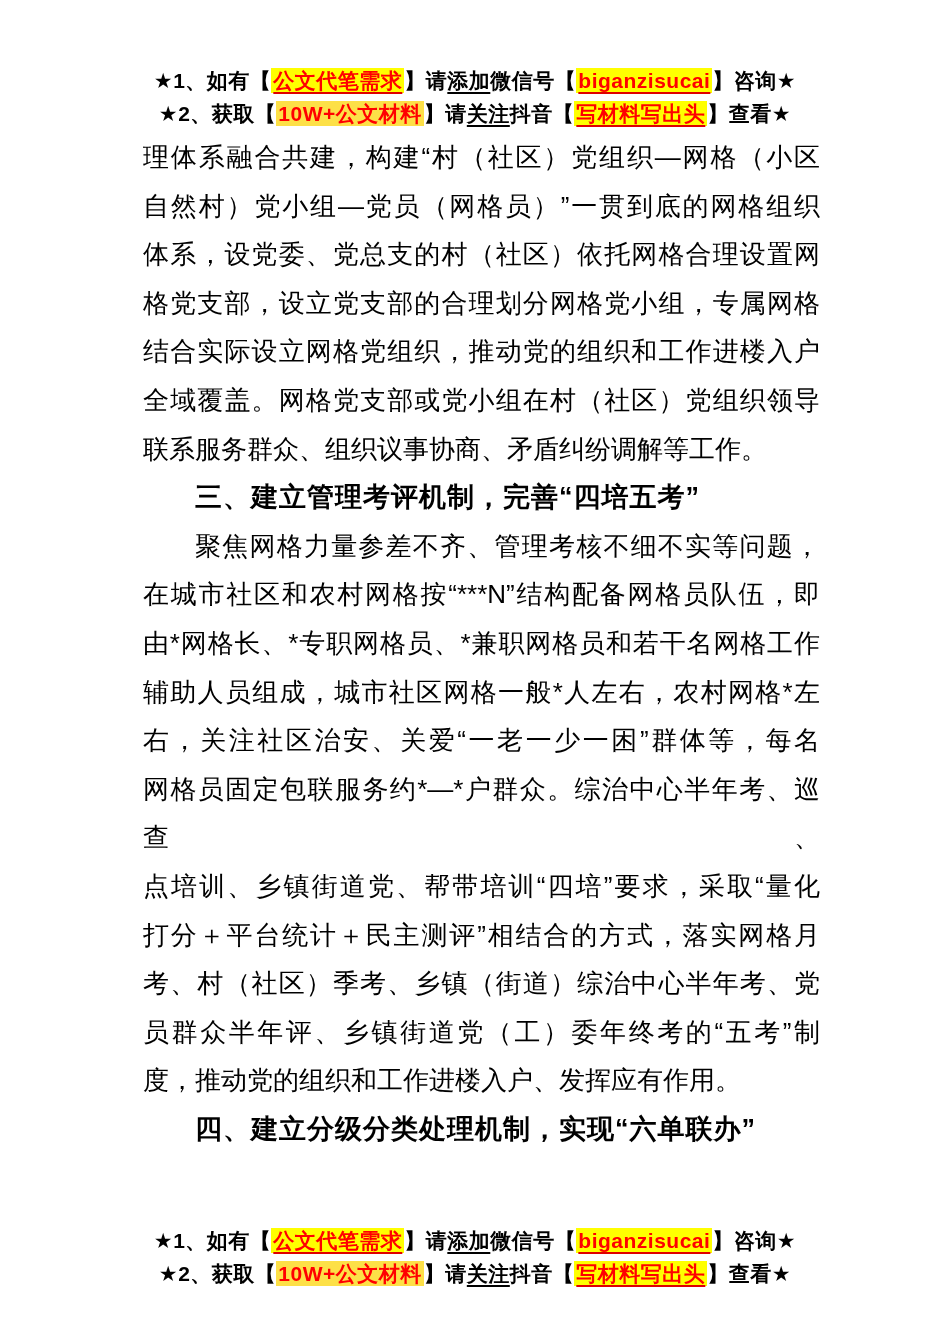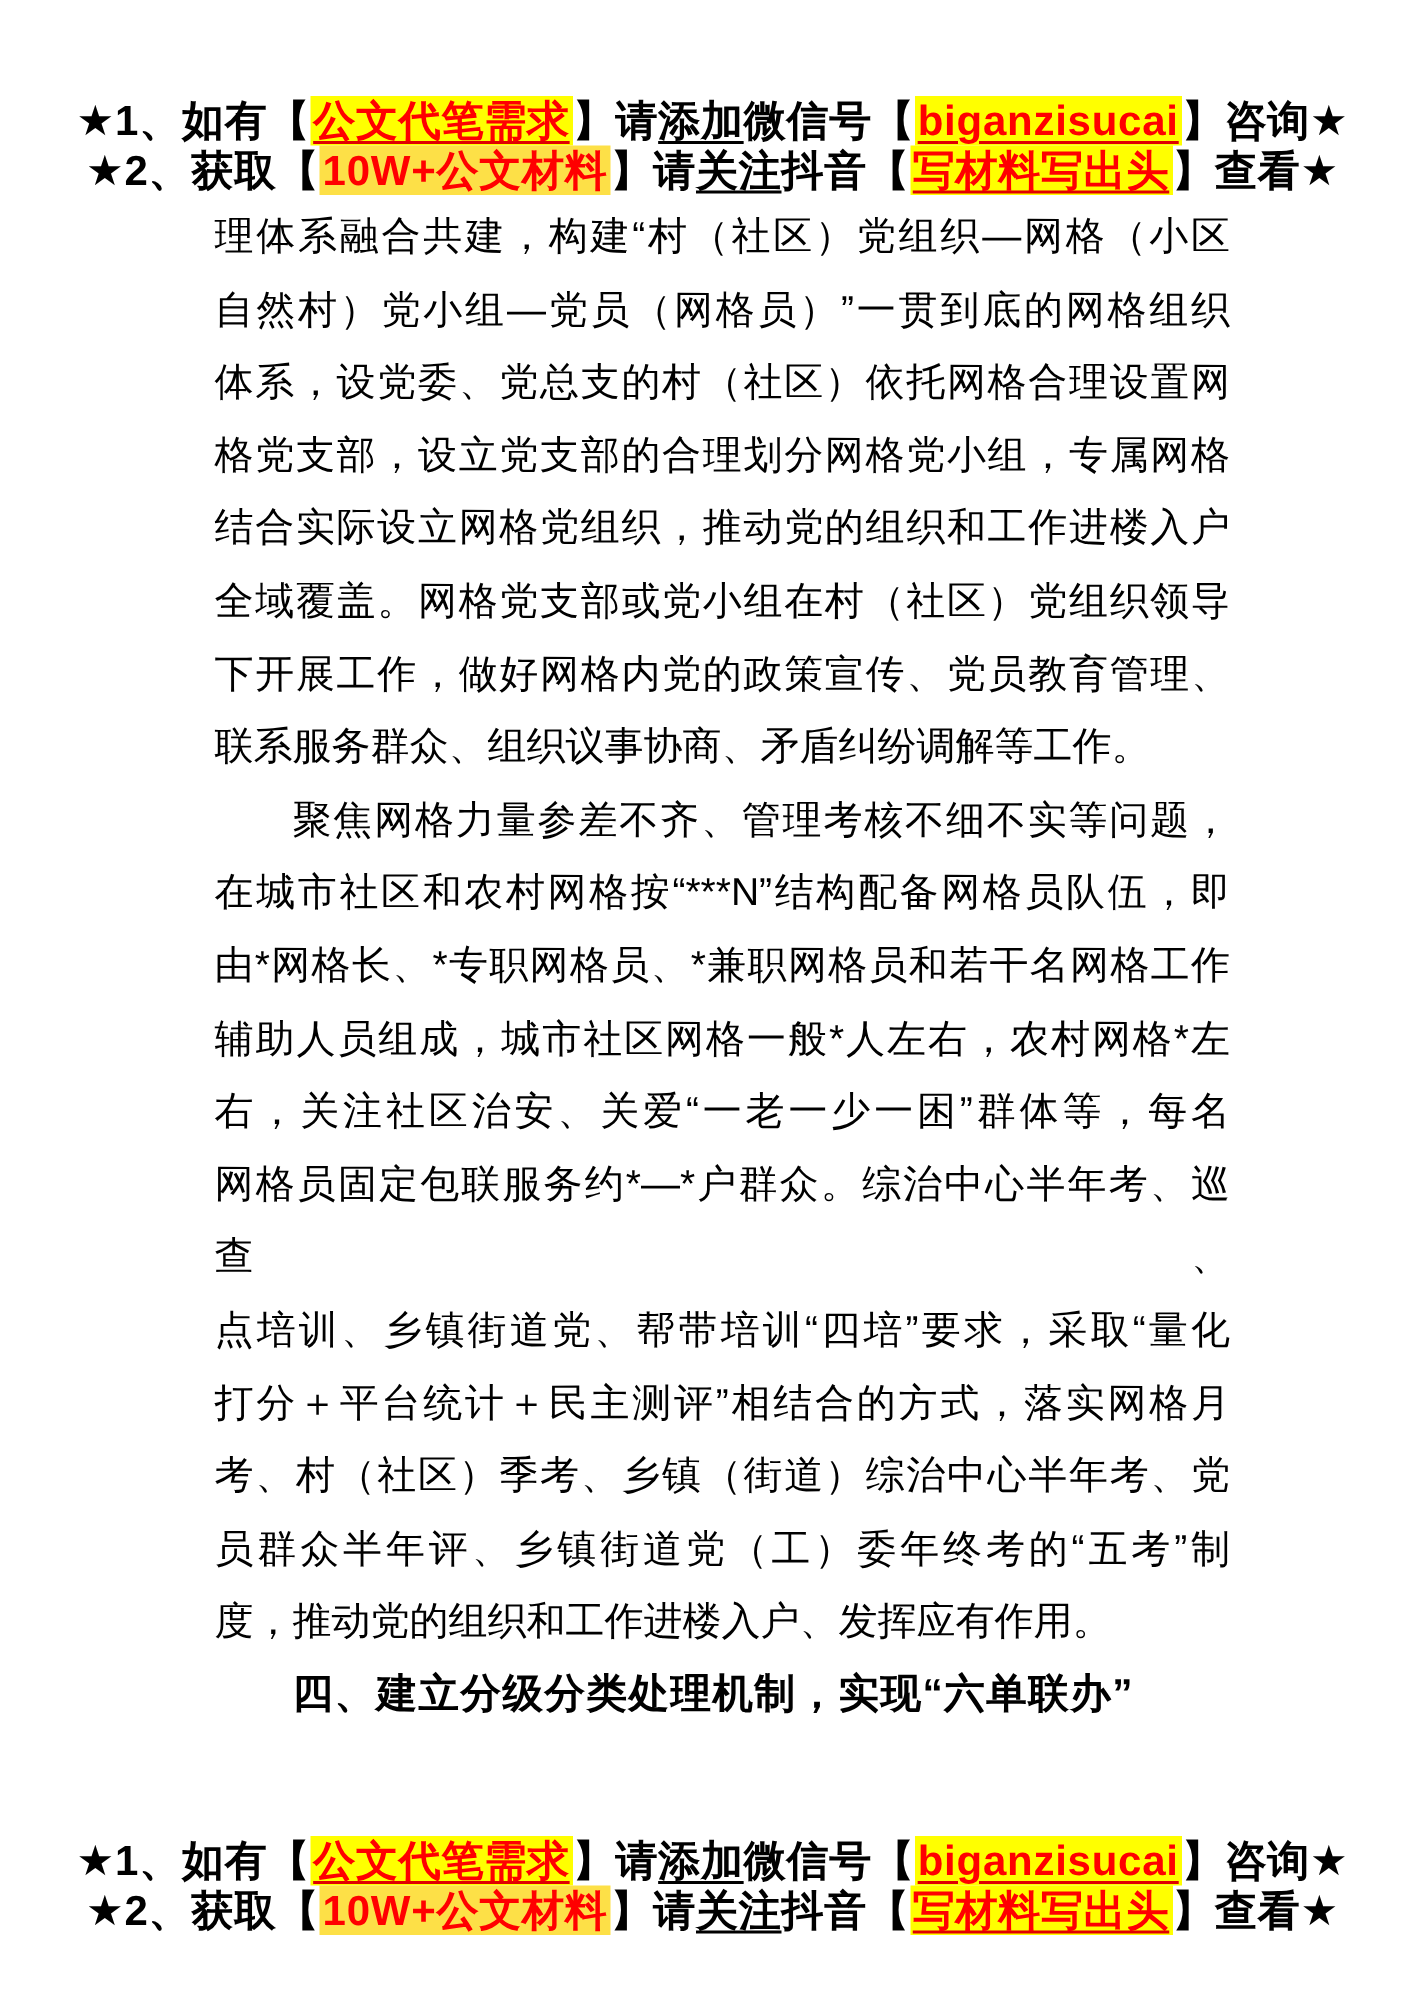--- a/index.html
+++ b/index.html
@@ -12,21 +12,21 @@
     background: #ffffff;
     overflow: hidden;
     font-family: "Liberation Sans", "DejaVu Sans", sans-serif;
     color: #000000;
   }
   
   .promo {
     width: 100%;
     text-align: center;
     font-weight: bold;
-    font-size: 28px;
+    font-size: 21px;
     line-height: 33px;
     letter-spacing: 0.5px;
   }
   .promo-header { padding-top: 64px; }
   .promo-footer { position: absolute; left: 0; top: 1224px; }
   .run { white-space: pre; }
   .run-plain { color: #000000; }
   .run-hl {
     color: #ff0000;
     background: #fde047;
@@ -79,22 +79,22 @@
       <div class="promo-line"><span class="run run-plain">★1、如有【</span><span class="run run-hlu">公文代笔需求</span><span class="run run-plain">】请</span><span class="run run-u">添加</span><span class="run run-plain">微信号【</span><span class="run run-hlu">biganzisucai</span><span class="run run-plain">】咨询★</span></div>
       <div class="promo-line"><span class="run run-plain">★2、获取【</span><span class="run run-hl">10W+公文材料</span><span class="run run-plain">】请</span><span class="run run-u">关注</span><span class="run run-plain">抖音【</span><span class="run run-hlu">写材料写出头</span><span class="run run-plain">】查看★</span></div>
     </div>
   <div class="doc-body">
       <div class="bline j">理体系融合共建，构建“村（社区）党组织—网格（小区</div>
       <div class="bline j">自然村）党小组—党员（网格员）”一贯到底的网格组织</div>
       <div class="bline j">体系，设党委、党总支的村（社区）依托网格合理设置网</div>
       <div class="bline j">格党支部，设立党支部的合理划分网格党小组，专属网格</div>
       <div class="bline j">结合实际设立网格党组织，推动党的组织和工作进楼入户</div>
       <div class="bline j">全域覆盖。网格党支部或党小组在村（社区）党组织领导</div>
-      <div class="bline j">下开展工作，做好网格内党的政策宣传、党员教育管理、</div>
       <div class="bline">联系服务群众、组织议事协商、矛盾纠纷调解等工作。</div>
+      <div class="heading">三、建立管理考评机制，完善“四培五考”</div>
       <div class="bline j ind">聚焦网格力量参差不齐、管理考核不细不实等问题，</div>
       <div class="bline j">在城市社区和农村网格按“***N”结构配备网格员队伍，即</div>
       <div class="bline j">由*网格长、*专职网格员、*兼职网格员和若干名网格工作</div>
       <div class="bline j">辅助人员组成，城市社区网格一般*人左右，农村网格*左</div>
       <div class="bline j">右，关注社区治安、关爱“一老一少一困”群体等，每名</div>
       <div class="bline j">网格员固定包联服务约*—*户群众。综治中心半年考、巡查、</div>
       <div class="bline j">点培训、乡镇街道党、帮带培训“四培”要求，采取“量化</div>
       <div class="bline j">打分＋平台统计＋民主测评”相结合的方式，落实网格月</div>
       <div class="bline j">考、村（社区）季考、乡镇（街道）综治中心半年考、党</div>
       <div class="bline j">员群众半年评、乡镇街道党（工）委年终考的“五考”制</div>

